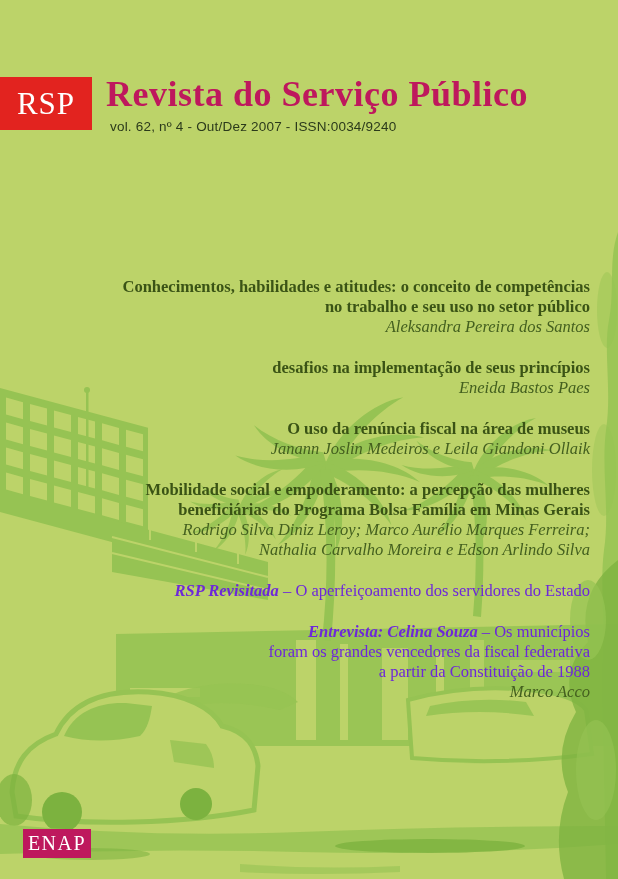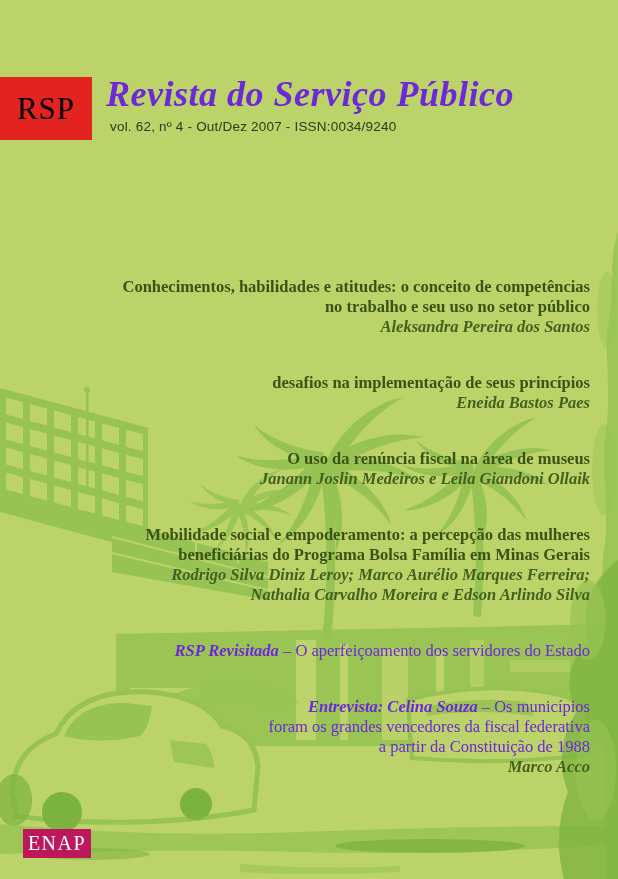--- a/index.html
+++ b/index.html
@@ -8,50 +8,50 @@
     width:618px; height:879px;
     background:#bcd369;
     overflow:hidden;
     font-family:"Liberation Serif", serif;
     margin:0 auto;
   }
   .bg-svg { position:absolute; left:0; top:0; width:618px; height:879px; }
 
   
   .rsp-badge {
-    position:absolute; left:0; top:77px; width:92px; height:63px;
-    background:#e2231f; color:#000000;
+    position:absolute; left:0; top:77px; width:92px; height:53px;
+    background:#e2231f; color:#ffffff;
     display:flex; align-items:center; justify-content:center;
     font-size:31px; letter-spacing:1px;
   }
   .journal-title {
     position:absolute; left:106px; top:74px; margin:0;
-    font-style:italic; font-weight:700; font-size:36px; line-height:40px;
-    color:#6d28d9; letter-spacing:0.5px; white-space:nowrap;
+    font-weight:700; font-size:36px; line-height:40px;
+    color:#be185d; letter-spacing:0.5px; white-space:nowrap;
   }
   .issue-line {
     position:absolute; left:110px; top:119px;
     font-family:"Liberation Sans", sans-serif;
     font-size:13.5px; color:#2b3a1b; letter-spacing:0.2px; white-space:nowrap;
   }
 
   
   .toc {
     position:absolute; top:277px; right:28px;
-    display:flex; flex-direction:column; gap:36px;
+    display:flex; flex-direction:column; gap:21px;
     text-align:right;
   }
   .toc .t {
     font-weight:700; font-size:16.5px; line-height:20px;
     color:#3a5315; white-space:nowrap;
   }
   .toc .t.plain { font-weight:400; color:#6d28d9; }
   .toc .lead { font-weight:700; font-style:italic; }
   .toc .a {
-    font-style:italic; font-weight:700; font-size:16.5px; line-height:20px;
+    font-style:italic; font-weight:400; font-size:16.5px; line-height:20px;
     color:#44601f; white-space:nowrap;
   }
 
   
   .enap-badge {
     position:absolute; left:23px; top:829px; width:68px; height:29px;
     background:#be185d; color:#ffffff;
     display:flex; align-items:center; justify-content:center;
     font-size:20px; letter-spacing:1.5px;
   }

